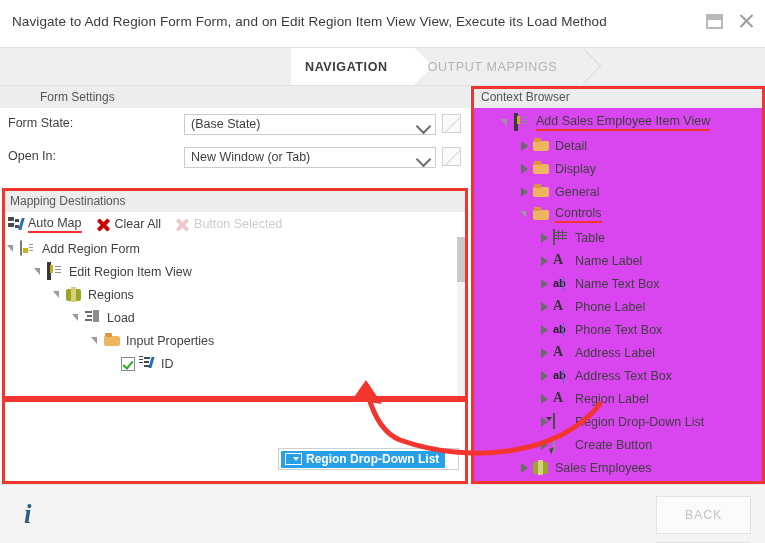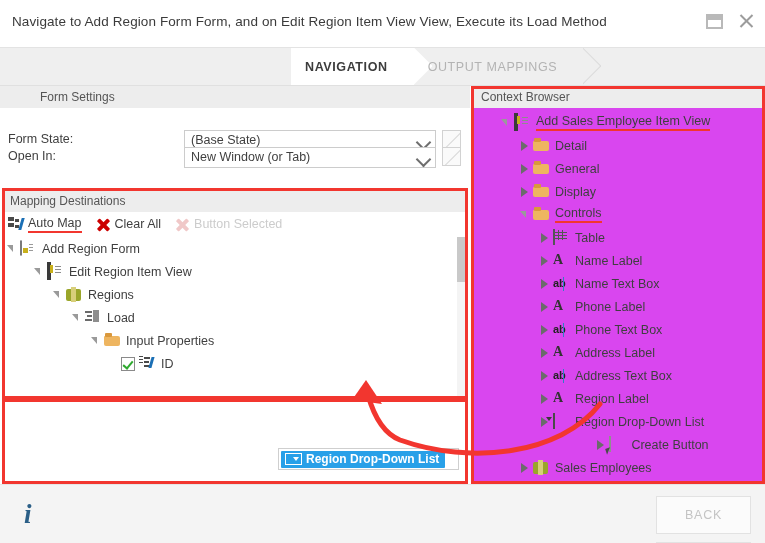--- a/index.html
+++ b/index.html
@@ -165,21 +165,21 @@
       </div>
     </div>
   </div>
   <div class="tabstrip-sep"></div>
 
   <div class="left-col">
 
     <div class="form-settings">
       <div class="panel-head fs-head">Form Settings</div>
 
-      <div class="fs-row" style="top:44px;left:0;width:470px;">
+      <div class="fs-row" style="top:28px;left:0;width:470px;">
         <div class="fs-label" style="top:2px;">Form State:</div>
         <div class="fs-input">
           <span>(Base State)</span>
           <span class="fs-caret"></span>
         </div>
         <div class="fs-side"></div>
       </div>
 
       <div class="fs-row" style="top:61px;left:0;width:470px;">
         <div class="fs-label" style="top:2px;">Open In:</div>
@@ -306,27 +306,27 @@
 
       <div class="cbrow" style="padding-left:46px;">
         <span class="tw closed"></span>
         <span class="ti"><span class="ic-folder"></span></span>
         <span>Detail</span>
       </div>
 
       <div class="cbrow" style="padding-left:46px;">
         <span class="tw closed"></span>
         <span class="ti"><span class="ic-folder"></span></span>
+        <span>Display</span>
+      </div>
+
+      <div class="cbrow" style="padding-left:46px;">
+        <span class="tw closed"></span>
+        <span class="ti"><span class="ic-folder"></span></span>
         <span>General</span>
-      </div>
-
-      <div class="cbrow" style="padding-left:46px;">
-        <span class="tw closed"></span>
-        <span class="ti"><span class="ic-folder"></span></span>
-        <span>Display</span>
       </div>
 
       <div class="cbrow" style="padding-left:46px;">
         <span class="tw open"></span>
         <span class="ti"><span class="ic-folder"></span></span>
         <span class="u-red">Controls</span>
       </div>
 
       <div class="cbrow" style="padding-left:66px;">
         <span class="tw closed"></span>
@@ -375,21 +375,21 @@
         <span class="ti"><span class="ic-A">A</span></span>
         <span>Region Label</span>
       </div>
 
       <div class="cbrow" style="padding-left:66px;">
         <span class="tw closed"></span>
         <span class="ti"><span class="ic-ddl"></span></span>
         <span>Region Drop-Down List</span>
       </div>
 
-      <div class="cbrow" style="padding-left:66px;justify-content:center;">
+      <div class="cbrow" style="padding-left:66px;">
         <span class="tw closed"></span>
         <span class="ti"><span class="ic-btn"></span></span>
         <span>Create Button</span>
       </div>
 
       <div class="cbrow" style="padding-left:46px;">
         <span class="tw closed"></span>
         <span class="ti"><span class="ic-cube"></span></span>
         <span>Sales Employees</span>
       </div>

